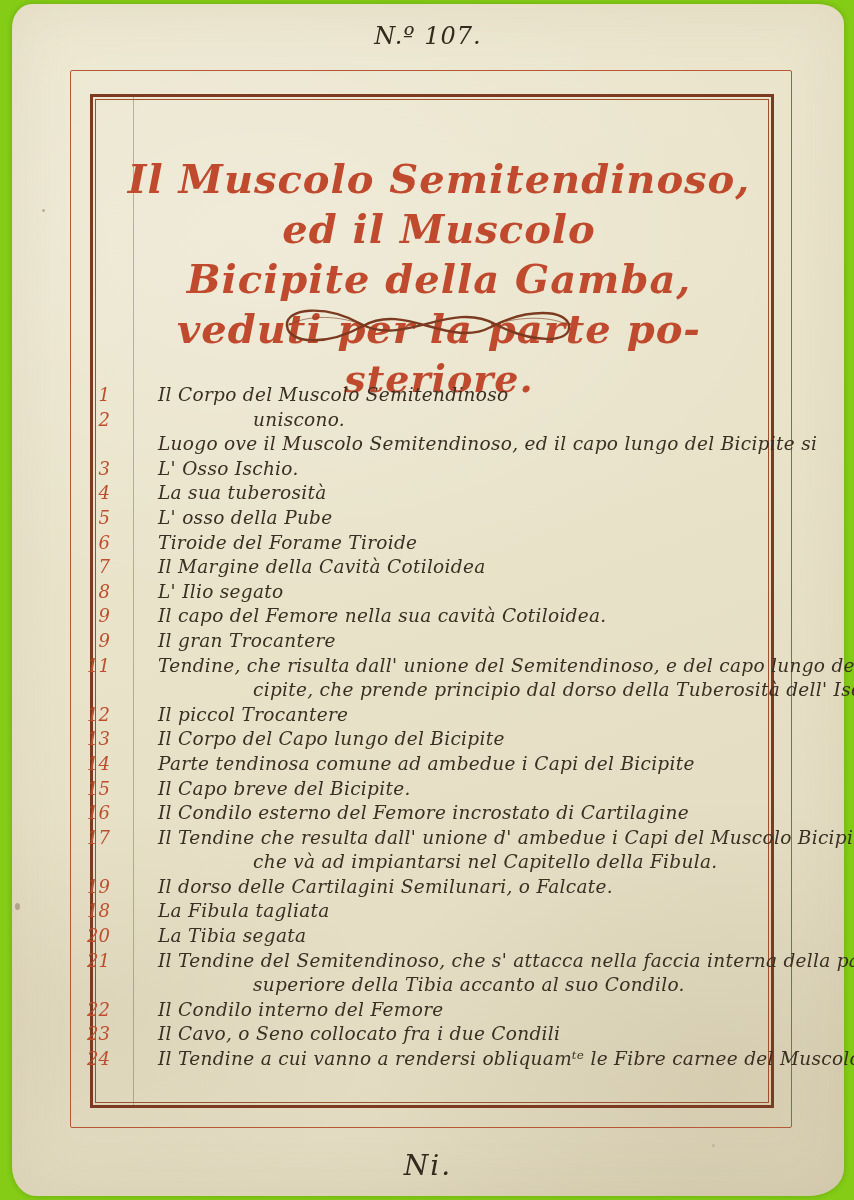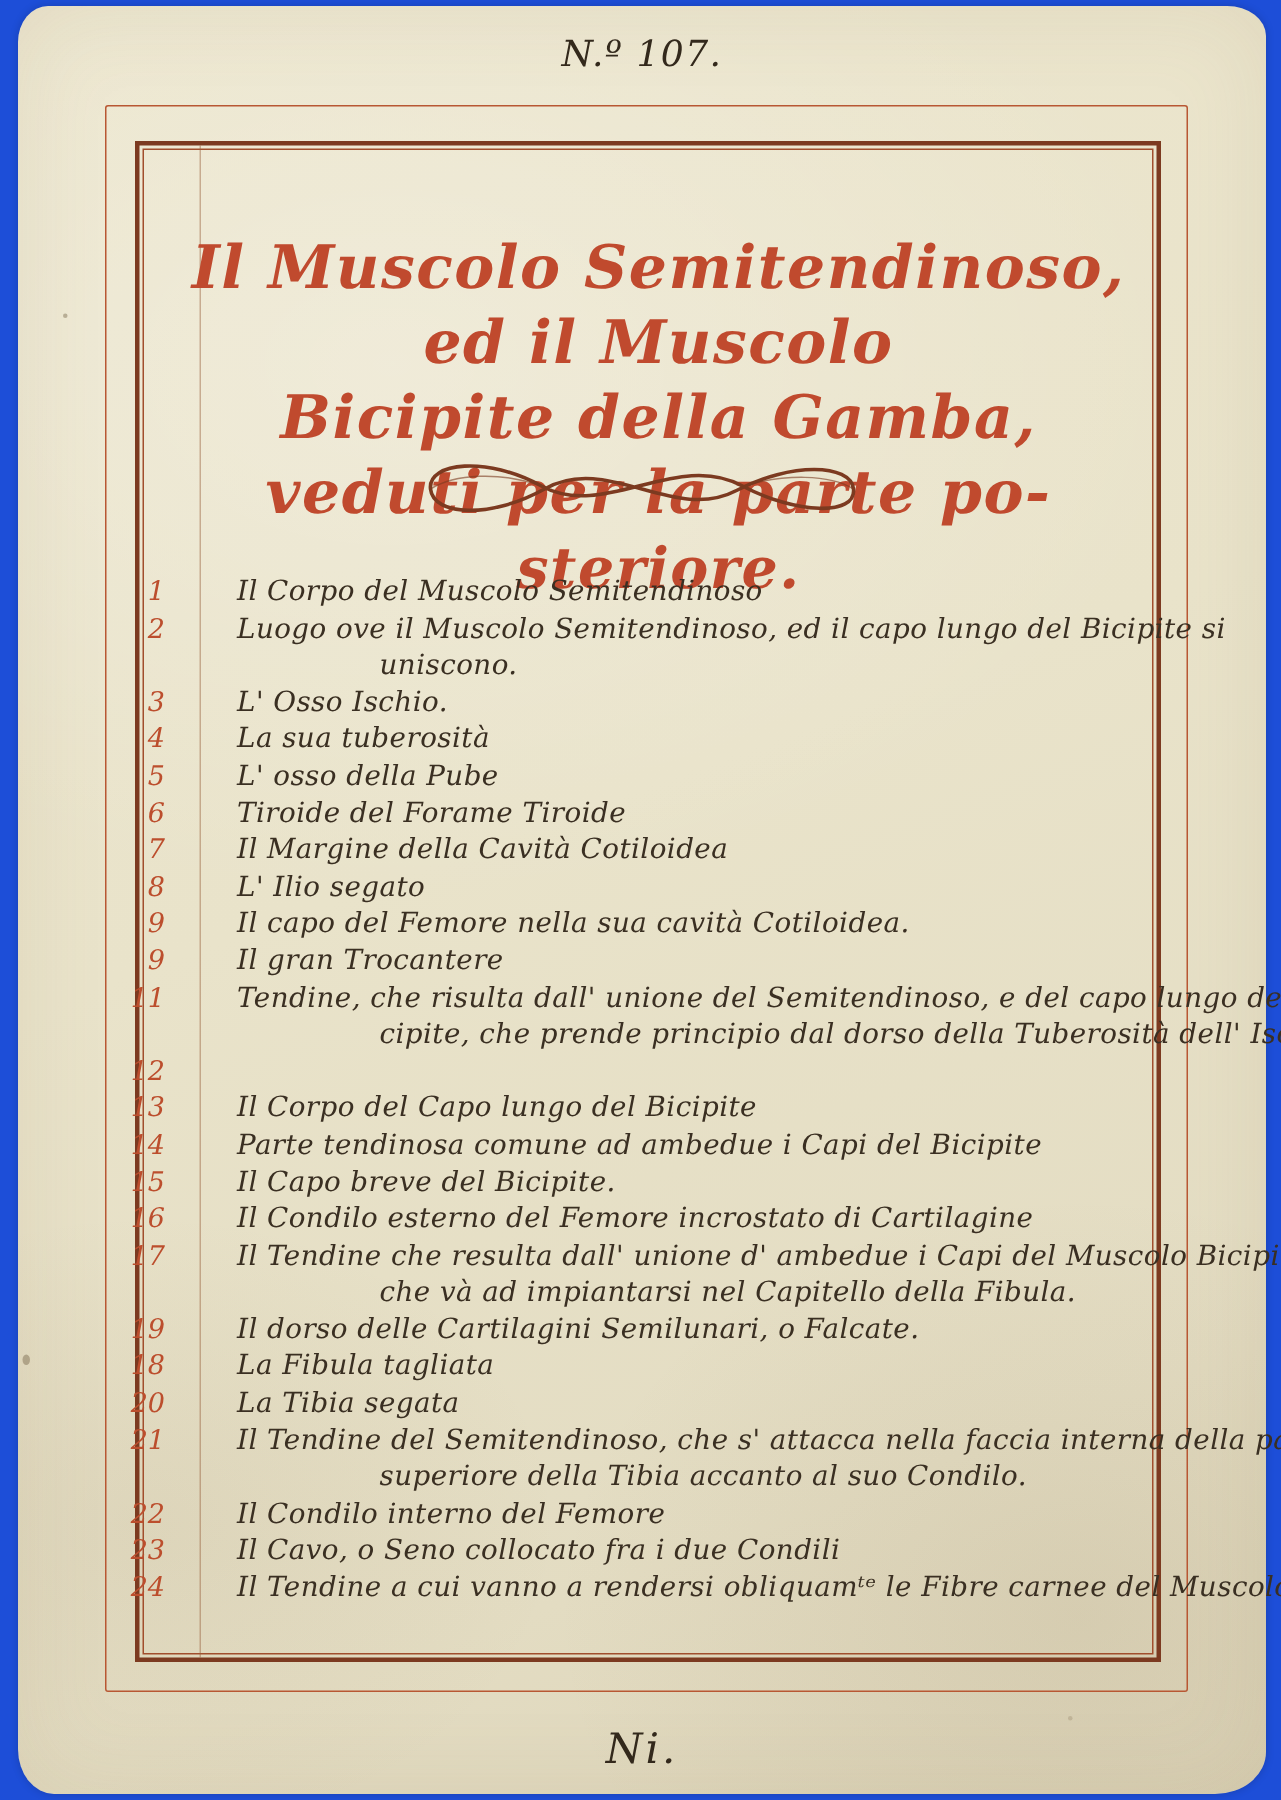--- a/index.html
+++ b/index.html
@@ -1,16 +1,16 @@
 <!DOCTYPE html>
 <html><head>
 <meta charset="utf-8">
 <style>
   html,body{margin:0;padding:0;background:#ffffff;}
-  .canvas{position:relative;width:854px;height:1200px;background:#1d4ed8;overflow:hidden;
+  .canvas{position:relative;width:854px;height:1200px;background:#84cc16;overflow:hidden;
           font-family:"DejaVu Serif","Liberation Serif",serif;}
   
   .paper{position:absolute;left:12px;top:4px;width:832px;height:1192px;
          background:
            radial-gradient(ellipse 900px 600px at 30% 20%, rgba(255,255,255,0.25), rgba(0,0,0,0) 60%),
            radial-gradient(ellipse 500px 400px at 85% 90%, rgba(120,95,55,0.10), rgba(0,0,0,0) 70%),
            radial-gradient(ellipse 400px 300px at 10% 85%, rgba(120,95,55,0.07), rgba(0,0,0,0) 70%),
            linear-gradient(160deg,#ece6ce 0%,#e9e3ca 45%,#e3dcc2 80%,#ddd5ba 100%);
          border-radius:20px 26px 34px 24px / 24px 20px 28px 30px;
          box-shadow:0 0 6px rgba(0,0,0,0.18), inset 0 0 60px rgba(150,125,80,0.12);}
@@ -74,22 +74,22 @@
   <div class="row">
     <div class="num">1</div>
     <div class="txt">
             <div class="line">Il Corpo del Muscolo Semitendinoso</div>
           </div>
   </div>
 
   <div class="row">
     <div class="num">2</div>
     <div class="txt">
+            <div class="line cont">uniscono.</div>
             <div class="line">Luogo ove il Muscolo Semitendinoso, ed il capo lungo del Bicipite si</div>
-            <div class="line cont">uniscono.</div>
           </div>
   </div>
 
   <div class="row">
     <div class="num">3</div>
     <div class="txt">
             <div class="line">L' Osso Ischio.</div>
           </div>
   </div>
 
@@ -145,20 +145,23 @@
   <div class="row">
     <div class="num">11</div>
     <div class="txt">
             <div class="line">Tendine, che risulta dall' unione del Semitendinoso, e del capo lungo del Bi-</div>
             <div class="line cont">cipite, che prende principio dal dorso della Tuberosità dell' Ischio.</div>
           </div>
   </div>
 
   <div class="row">
     <div class="num">12</div>
+    <div class="txt">
+            <div class="line">Il piccol Trocantere</div>
+          </div>
   </div>
 
   <div class="row">
     <div class="num">13</div>
     <div class="txt">
             <div class="line">Il Corpo del Capo lungo del Bicipite</div>
           </div>
   </div>
 
   <div class="row">

